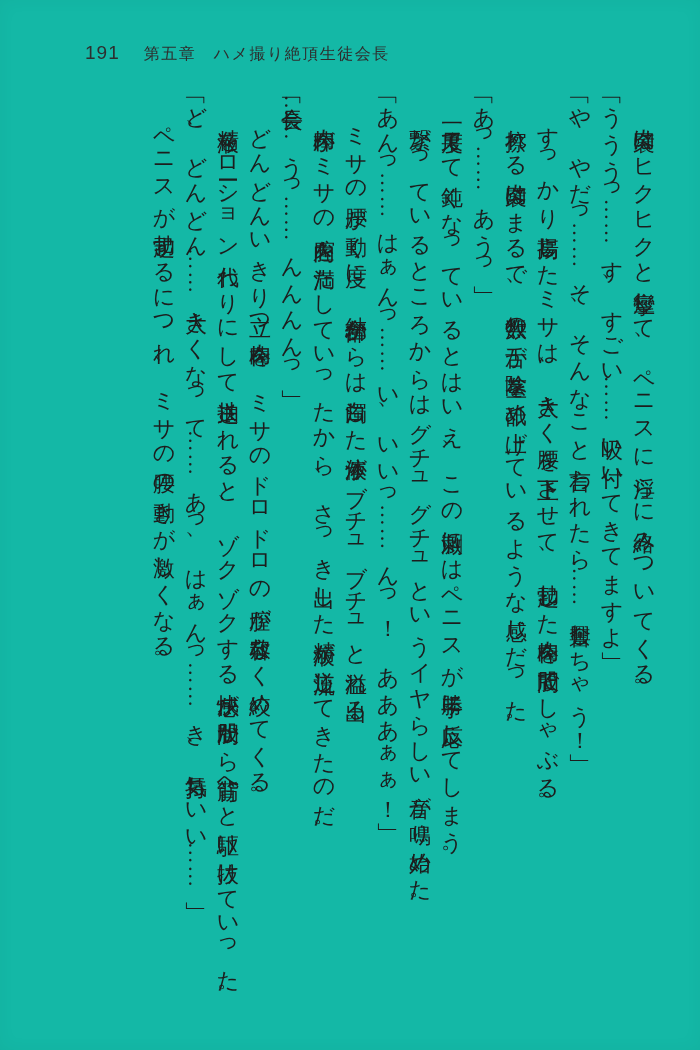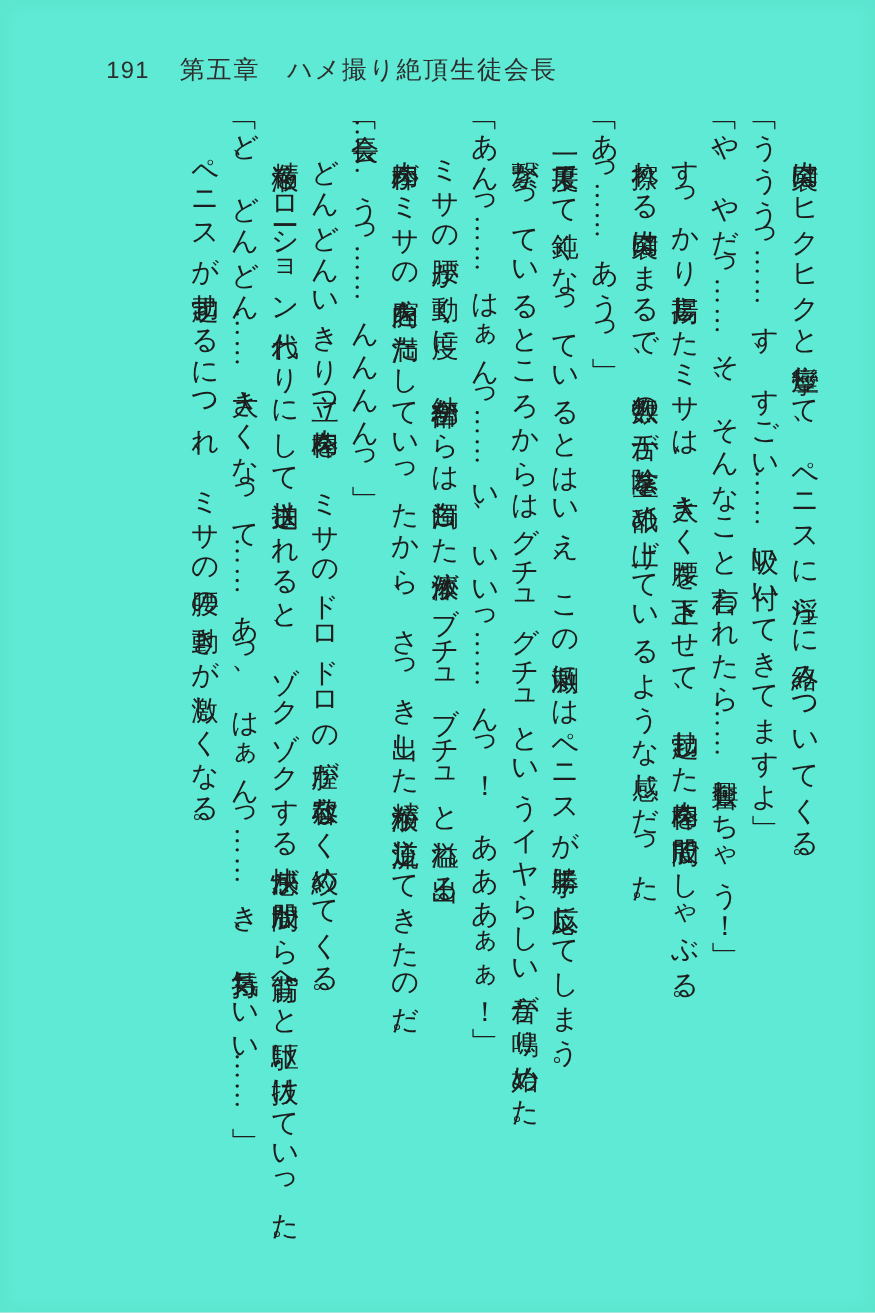--- a/index.html
+++ b/index.html
@@ -4,42 +4,42 @@
 <style>
   html, body {
     margin: 0;
     padding: 0;
     background: #e8e8e8;
   }
   .page {
     position: relative;
     width: 700px;
     height: 1050px;
-    background: #5eead4;
+    background: #14b8a6;
     overflow: hidden;
     box-shadow: inset 0 0 18px rgba(0,0,0,0.04);
     font-family: "Liberation Serif", "DejaVu Serif", serif;
   }
   .running-head {
     position: absolute;
     top: 42px;
     left: 85px;
     display: flex;
     align-items: baseline;
     gap: 24px;
     font-family: "Liberation Sans", "DejaVu Sans", sans-serif;
     color: #2e2e2e;
     white-space: nowrap;
   }
   .running-head .page-number {
     font-size: 19px;
     letter-spacing: 1px;
   }
   .running-head .chapter-title {
-    font-size: 20px;
+    font-size: 16px;
     letter-spacing: 1.5px;
   }
   .text-block {
     position: absolute;
     top: 90px;
     right: 40px;
     height: 940px;
     writing-mode: vertical-rl;
     text-orientation: mixed;
     font-size: 22px;

